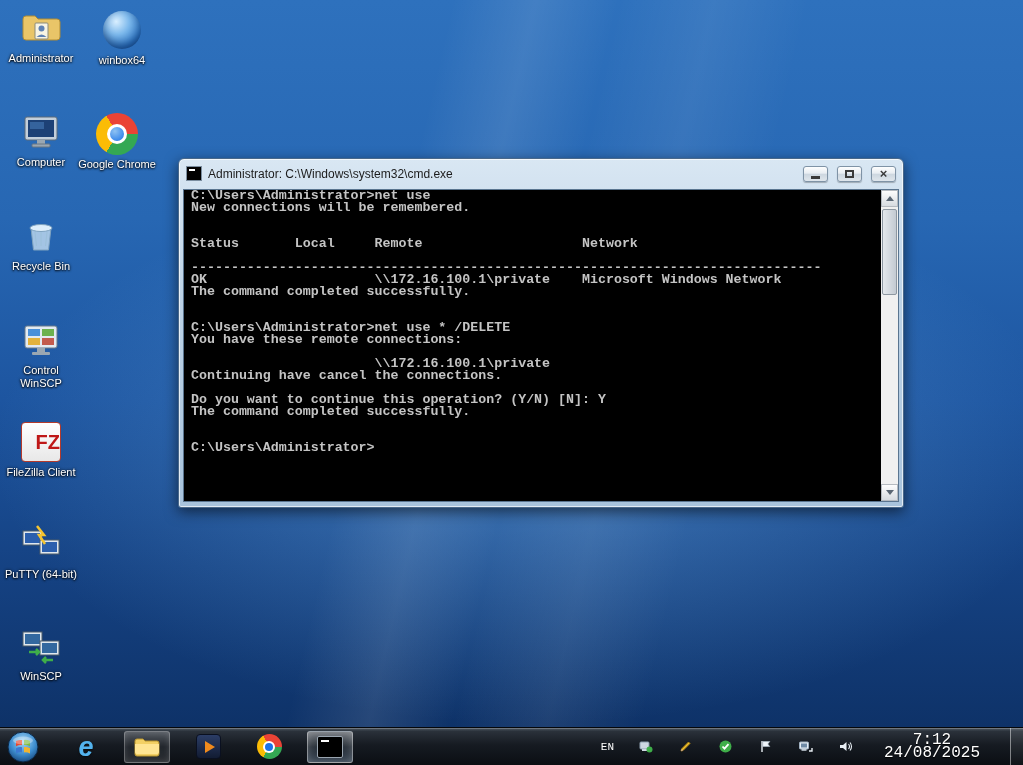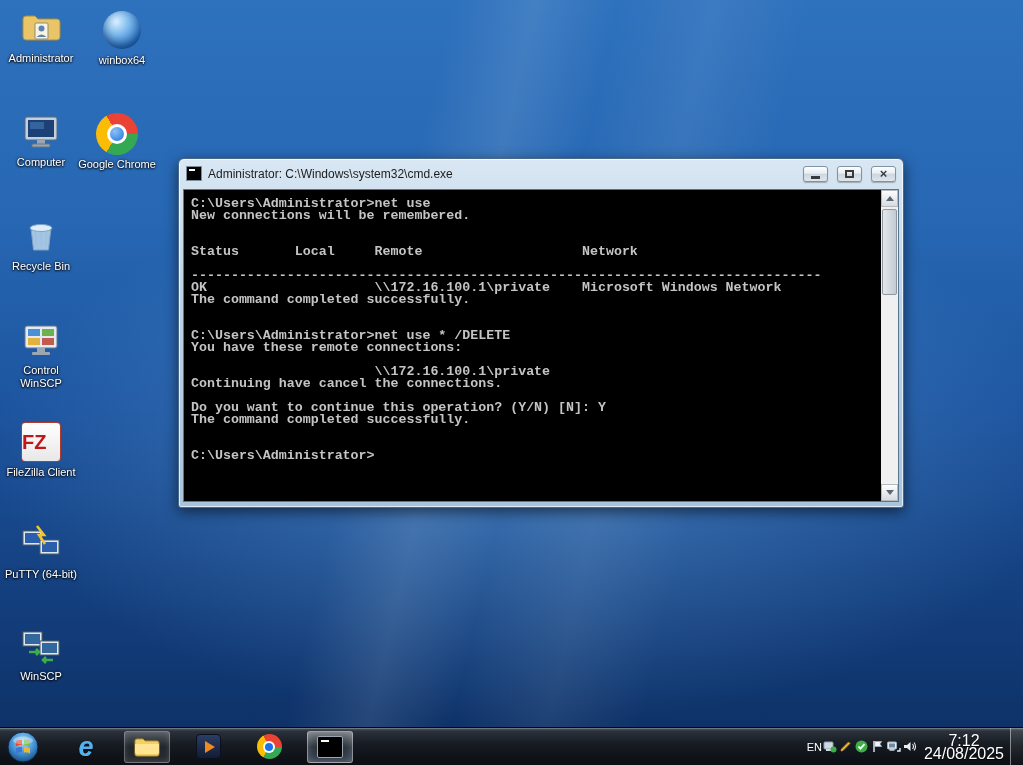--- a/index.html
+++ b/index.html
@@ -25,21 +25,21 @@
   .orb { width:38px; height:38px; border-radius:50%;
     background:radial-gradient(circle at 35% 28%, #d9efff 0%, #7db9ec 35%, #2e77c5 70%, #164e8f 100%);
     box-shadow:inset 0 -4px 8px rgba(0,20,60,.45); }
   .chrome-big { position:relative; width:42px; height:42px; border-radius:50%;
     background:conic-gradient(from -30deg, #ea4335 0 120deg, #34a853 120deg 240deg, #fbbc05 240deg 360deg); }
   .chrome-big::before { content:""; position:absolute; left:50%; top:50%; width:20px; height:20px; margin:-10px 0 0 -10px;
     border-radius:50%; background:#fff; }
   .chrome-big::after { content:""; position:absolute; left:50%; top:50%; width:14px; height:14px; margin:-7px 0 0 -7px;
     border-radius:50%; background:radial-gradient(circle at 35% 30%, #8ec2f2, #1a73e8); }
   .fz-box { width:40px; height:40px; border-radius:4px; background:linear-gradient(#ffffff,#e8e8e8);
-    border:1px solid #b43a2c; display:flex; align-items:center; justify-content:flex-start; }
+    border:1px solid #b43a2c; display:flex; align-items:center; justify-content:flex-end; }
   .fz-box span { font-weight:bold; font-size:20px; color:#bf1818; font-family:"Liberation Sans",sans-serif; }
 
   
   .cmd-window { position:absolute; left:178px; top:158px; width:726px; height:350px;
     border-radius:6px 6px 3px 3px;
     background:linear-gradient(#d9e7f3 0%, #bcd2e6 40%, #a8c3dc 100%);
     border:1px solid #49688a;
     box-shadow:0 4px 14px rgba(0,0,0,.55), inset 0 0 0 1px rgba(255,255,255,.65); }
   .titlebar { height:29px; display:flex; align-items:center; padding:0 7px; gap:6px; }
   .cmd-mini { width:16px; height:15px; background:#000; border:1px solid #7b8ea0; position:relative; flex:0 0 auto; }
@@ -48,21 +48,21 @@
   .cap-btns { display:flex; gap:9px; flex:0 0 auto; }
   .cap-btn { width:25px; height:16px; border-radius:3px; border:1px solid #7f93a6;
     background:linear-gradient(#fefefe 0%, #e8edf2 45%, #ccd6df 50%, #dfe6ec 100%);
     display:flex; align-items:center; justify-content:center; box-shadow:0 1px 1px rgba(0,0,0,.25); }
   .g-min { width:9px; height:3px; background:#3a3a3a; margin-top:7px; }
   .g-max { width:9px; height:8px; border:2px solid #3a3a3a; }
   .g-close { font-size:13px; font-weight:bold; color:#3a3a3a; line-height:12px; }
 
   .term-wrap { position:absolute; left:4px; right:4px; top:30px; bottom:5px; background:#000; display:flex;
     border:1px solid #5a7590; }
-  .terminal { flex:1; overflow:hidden; padding:8px 0 0 7px; }
+  .terminal { flex:1; overflow:hidden; padding:0 0 0 7px; }
   .term-line { font-family:"Liberation Mono", monospace; font-size:13.3px; font-weight:bold;
     line-height:12px; color:#c4c4c4; white-space:pre; }
 
   .scrollbar { width:17px; flex:0 0 17px; background:#f0f0f0; display:flex; flex-direction:column; }
   .sb-btn { height:17px; background:linear-gradient(#fdfdfd,#d7dbe0); border:1px solid #b5bac0;
     display:flex; align-items:center; justify-content:center; }
   .tri-up { width:0; height:0; border-left:4px solid transparent; border-right:4px solid transparent; border-bottom:5px solid #5a6673; }
   .tri-down { width:0; height:0; border-left:4px solid transparent; border-right:4px solid transparent; border-top:5px solid #5a6673; }
   .sb-thumb { margin:2px 1px; height:86px; border-radius:2px; border:1px solid #8d97a1;
     background:linear-gradient(90deg,#e4e8ec,#c3cad2); }
@@ -85,21 +85,21 @@
   .chrome-sm { position:relative; width:25px; height:25px; border-radius:50%;
     background:conic-gradient(from -30deg, #ea4335 0 120deg, #34a853 120deg 240deg, #fbbc05 240deg 360deg); }
   .chrome-sm::before { content:""; position:absolute; left:50%; top:50%; width:12px; height:12px; margin:-6px 0 0 -6px; border-radius:50%; background:#fff; }
   .chrome-sm::after { content:""; position:absolute; left:50%; top:50%; width:8px; height:8px; margin:-4px 0 0 -4px; border-radius:50%; background:#1a73e8; }
   .media-ico { width:25px; height:25px; border-radius:4px; background:linear-gradient(#2b3d66,#121c33);
     display:flex; align-items:center; justify-content:center; border:1px solid #0a1020; }
   .media-ico i { width:0; height:0; border-top:6px solid transparent; border-bottom:6px solid transparent; border-left:10px solid #f08a1d; margin-left:3px; }
   .cmd-ico-tb { width:26px; height:22px; background:#000; border:1px solid #9aa5b0; border-radius:2px; position:relative; }
   .cmd-ico-tb::after { content:""; position:absolute; left:3px; top:3px; width:8px; height:2px; background:#fff; }
 
-  .tray { margin-left:auto; display:flex; align-items:center; gap:0; height:100%; }
+  .tray { margin-left:auto; display:flex; align-items:center; gap:24px; height:100%;font-family:Liberation Mono, monospace; }
   .lang { color:#fff; font-size:11px; }
   .tray-ico { width:16px; height:16px; display:flex; align-items:center; justify-content:center; }
   .clock { text-align:center; color:#fff; font-size:16px; line-height:13px; margin:0 6px 0 6px; text-shadow:0 1px 1px #000; }
   .show-desktop { width:13px; height:38px; border-left:1px solid rgba(255,255,255,.45);
     background:linear-gradient(rgba(255,255,255,.10), rgba(255,255,255,.02)); }
 </style>
 </head>
 <body>
 
 <div class="screen">

